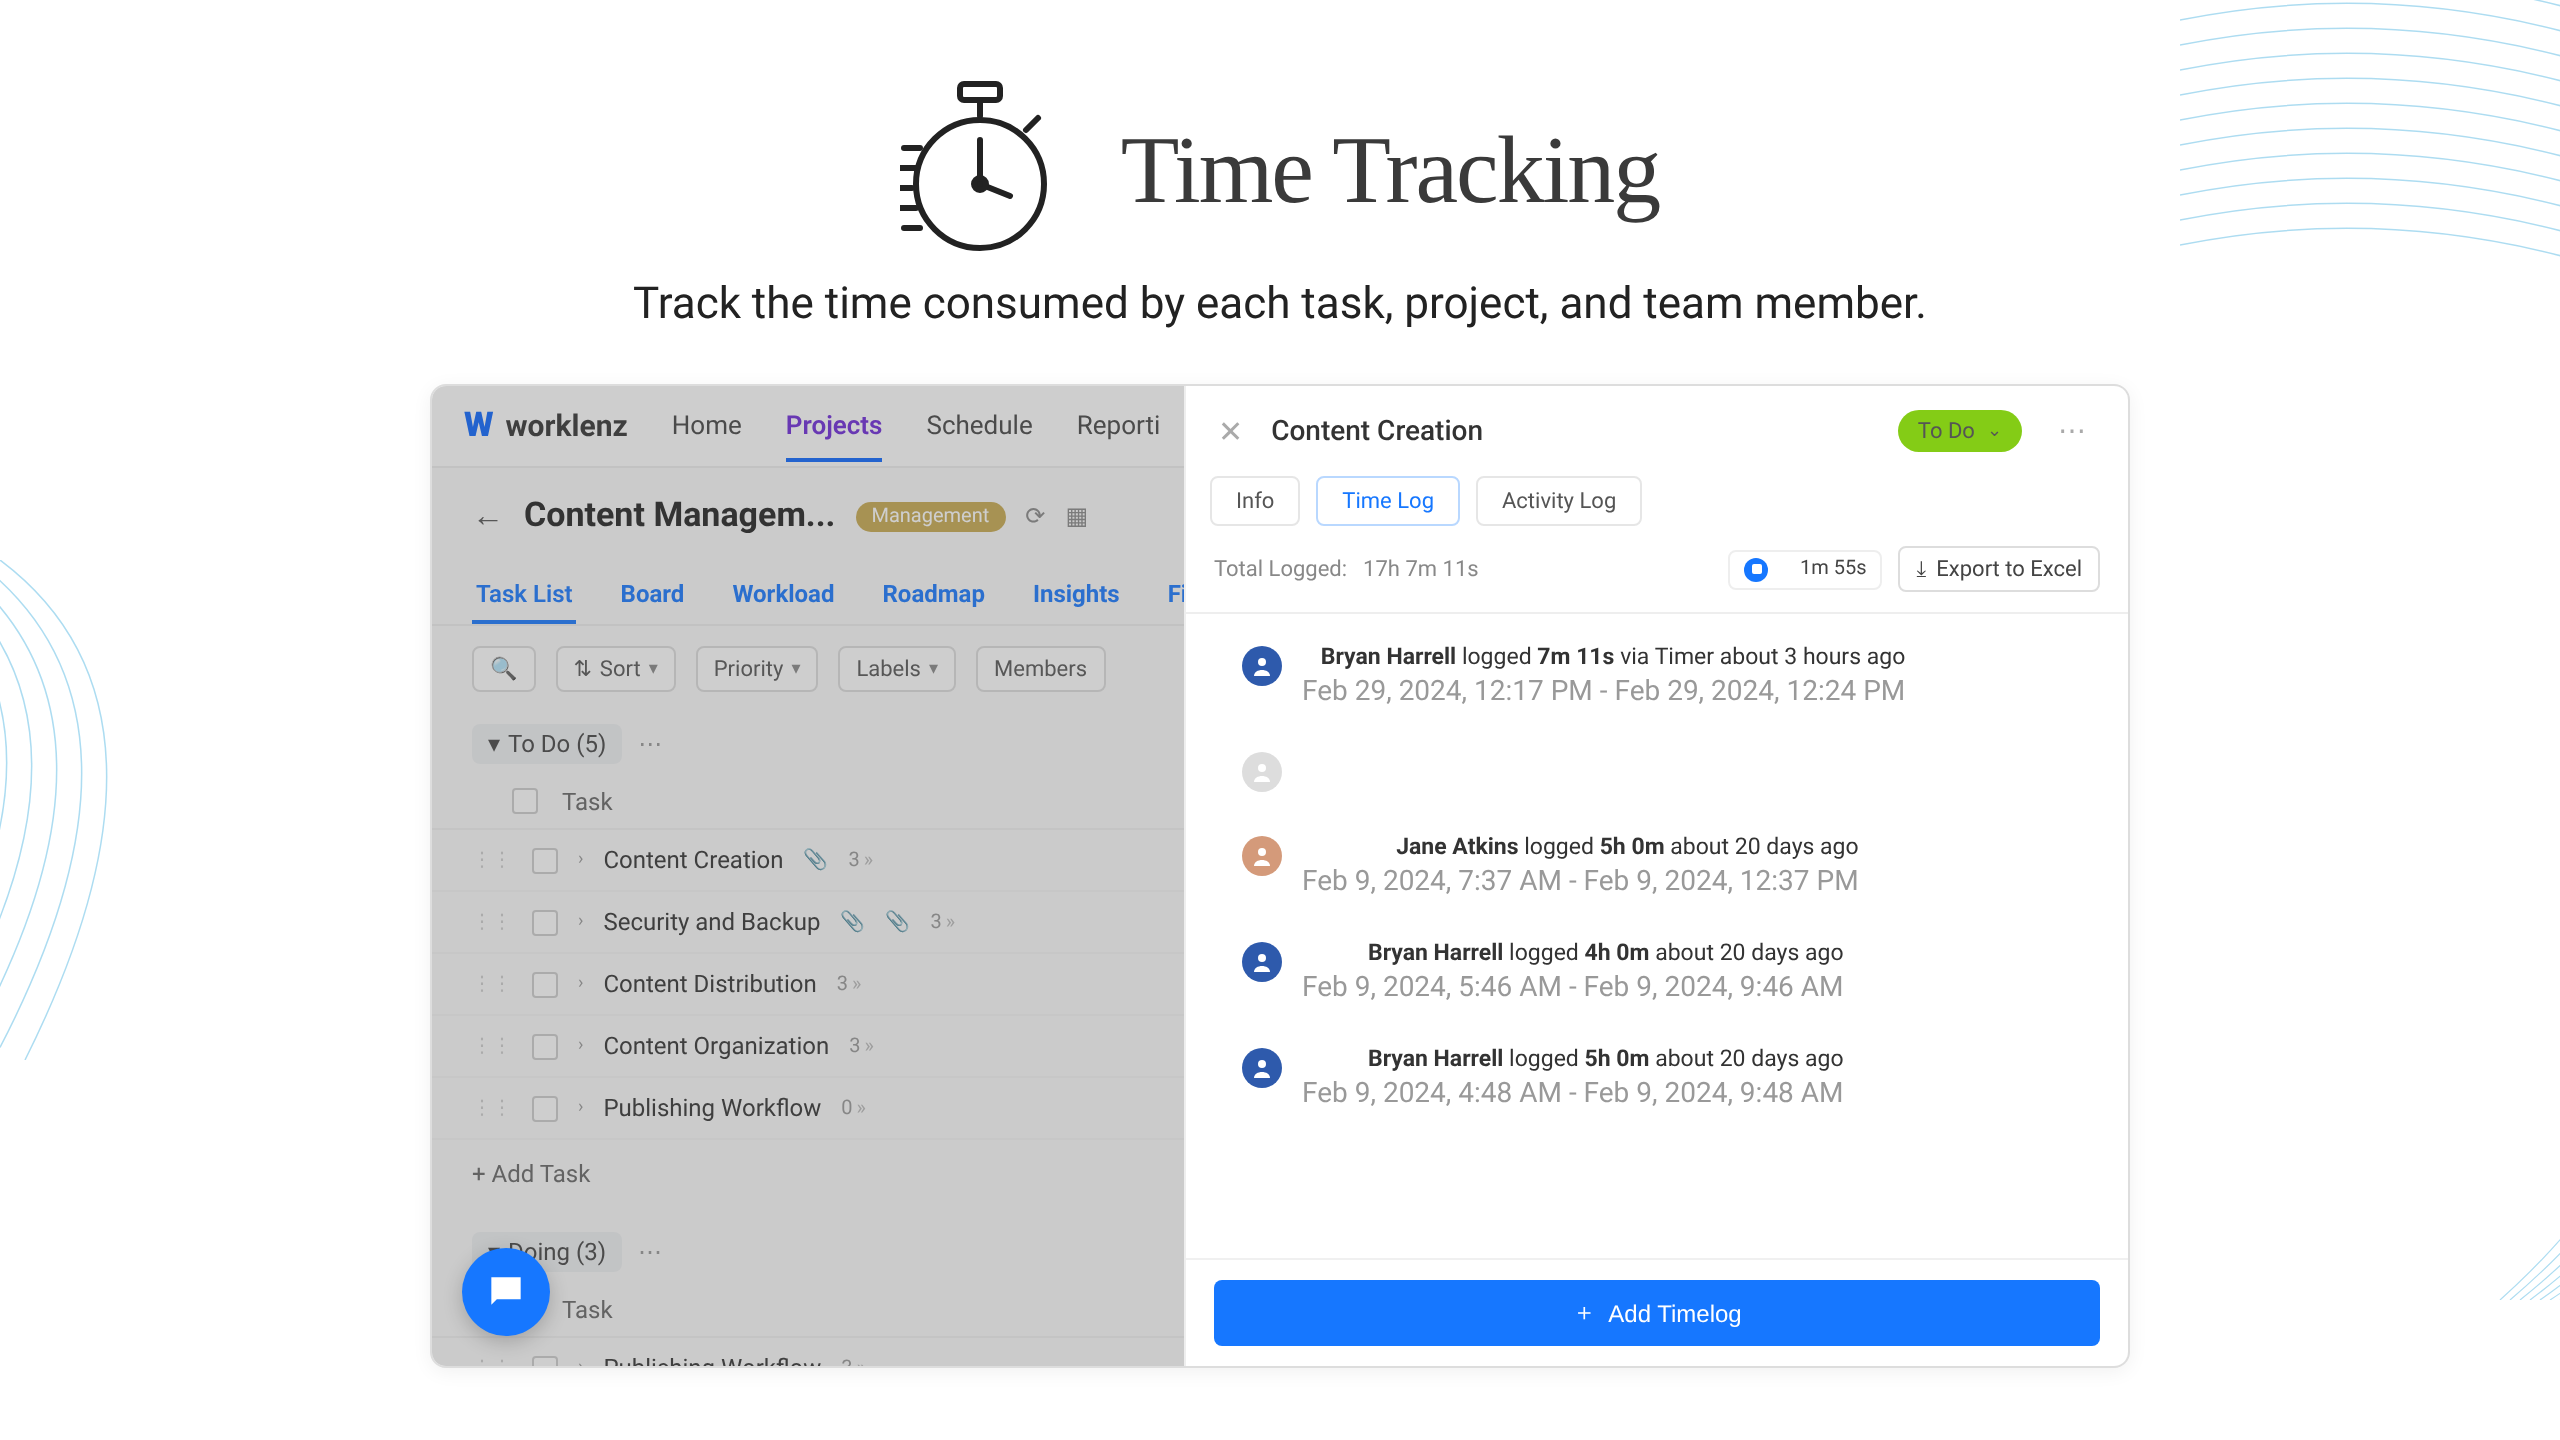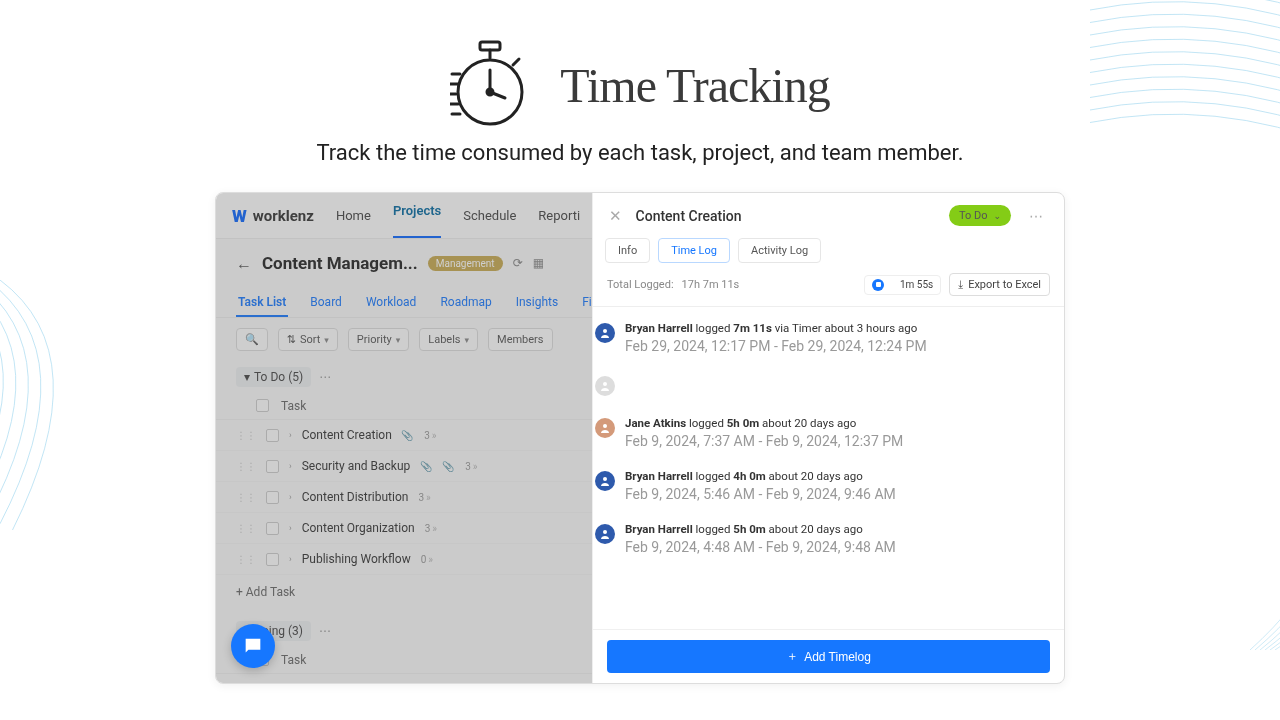--- a/index.html
+++ b/index.html
@@ -90,21 +90,21 @@
     align-items: center;
     padding: 10px 16px;
     gap: 22px;
     border-bottom: 1px solid #eee;
     font-size: 13px;
     background: #fff;
   }
   .logo { display: flex; align-items: center; gap: 6px; font-weight: 700; color: #333; font-size: 15px; }
   .logo .mark { color: #0b66ff; font-weight: 900; font-size: 17px; }
   .navlink { color: #444; cursor: pointer; }
-  .navlink.active { color: #0369a1; font-weight: 600; border-bottom: 2px solid #0b66ff; padding-bottom: 18px; margin-bottom: -10px; }
+  .navlink.active { color: #6d28d9; font-weight: 600; border-bottom: 2px solid #0b66ff; padding-bottom: 8px; margin-bottom: -10px; }
   .crumb-row {
     display: flex;
     align-items: center;
     gap: 10px;
     padding: 14px 16px 10px 20px;
   }
   .back-arrow { color: #555; font-size: 16px; cursor: pointer; }
   .crumb-title { font-size: 17px; font-weight: 700; color: #222; }
   .tag-pill {
     background: #c7a94f;
@@ -114,21 +114,21 @@
     padding: 2px 8px;
   }
   .small-icon { font-size: 12px; color: #888; }
   .subtabs {
     display: flex;
     gap: 20px;
     padding: 6px 20px 0 20px;
     font-size: 12px;
     border-bottom: 1px solid #eee;
   }
-  .subtab { color: #1677ff; padding: 6px 2px; cursor: pointer; }
+  .subtab { color: #1677ff; padding: 6px 2px; cursor: pointer; font-weight: bold; }
   .subtab.active { font-weight: 600; border-bottom: 2px solid #1677ff; }
   .filters-row {
     display: flex;
     gap: 10px;
     padding: 10px 20px;
     font-size: 11px;
   }
   .chip {
     border: 1px solid #ddd;
     border-radius: 4px;
@@ -286,21 +286,22 @@
   }
   .log-list {
     border-top: 1px solid #eee;
     flex: 1;
     overflow: auto;
     padding: 4px 0;
   }
   .log-item {
     display: flex;
     gap: 10px;
-    padding: 10px 2px;
+    padding: 10px 28px;
+    text-align: right;
   }
   .avatar {
     width: 20px;
     height: 20px;
     border-radius: 50%;
     flex-shrink: 0;
     margin-top: 2px;
     display: flex;
     align-items: center;
     justify-content: center;

